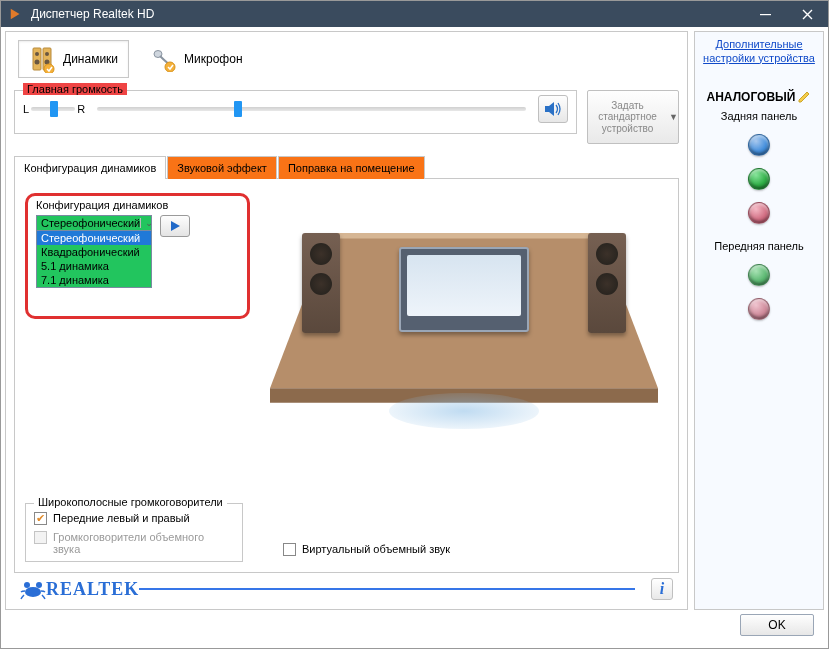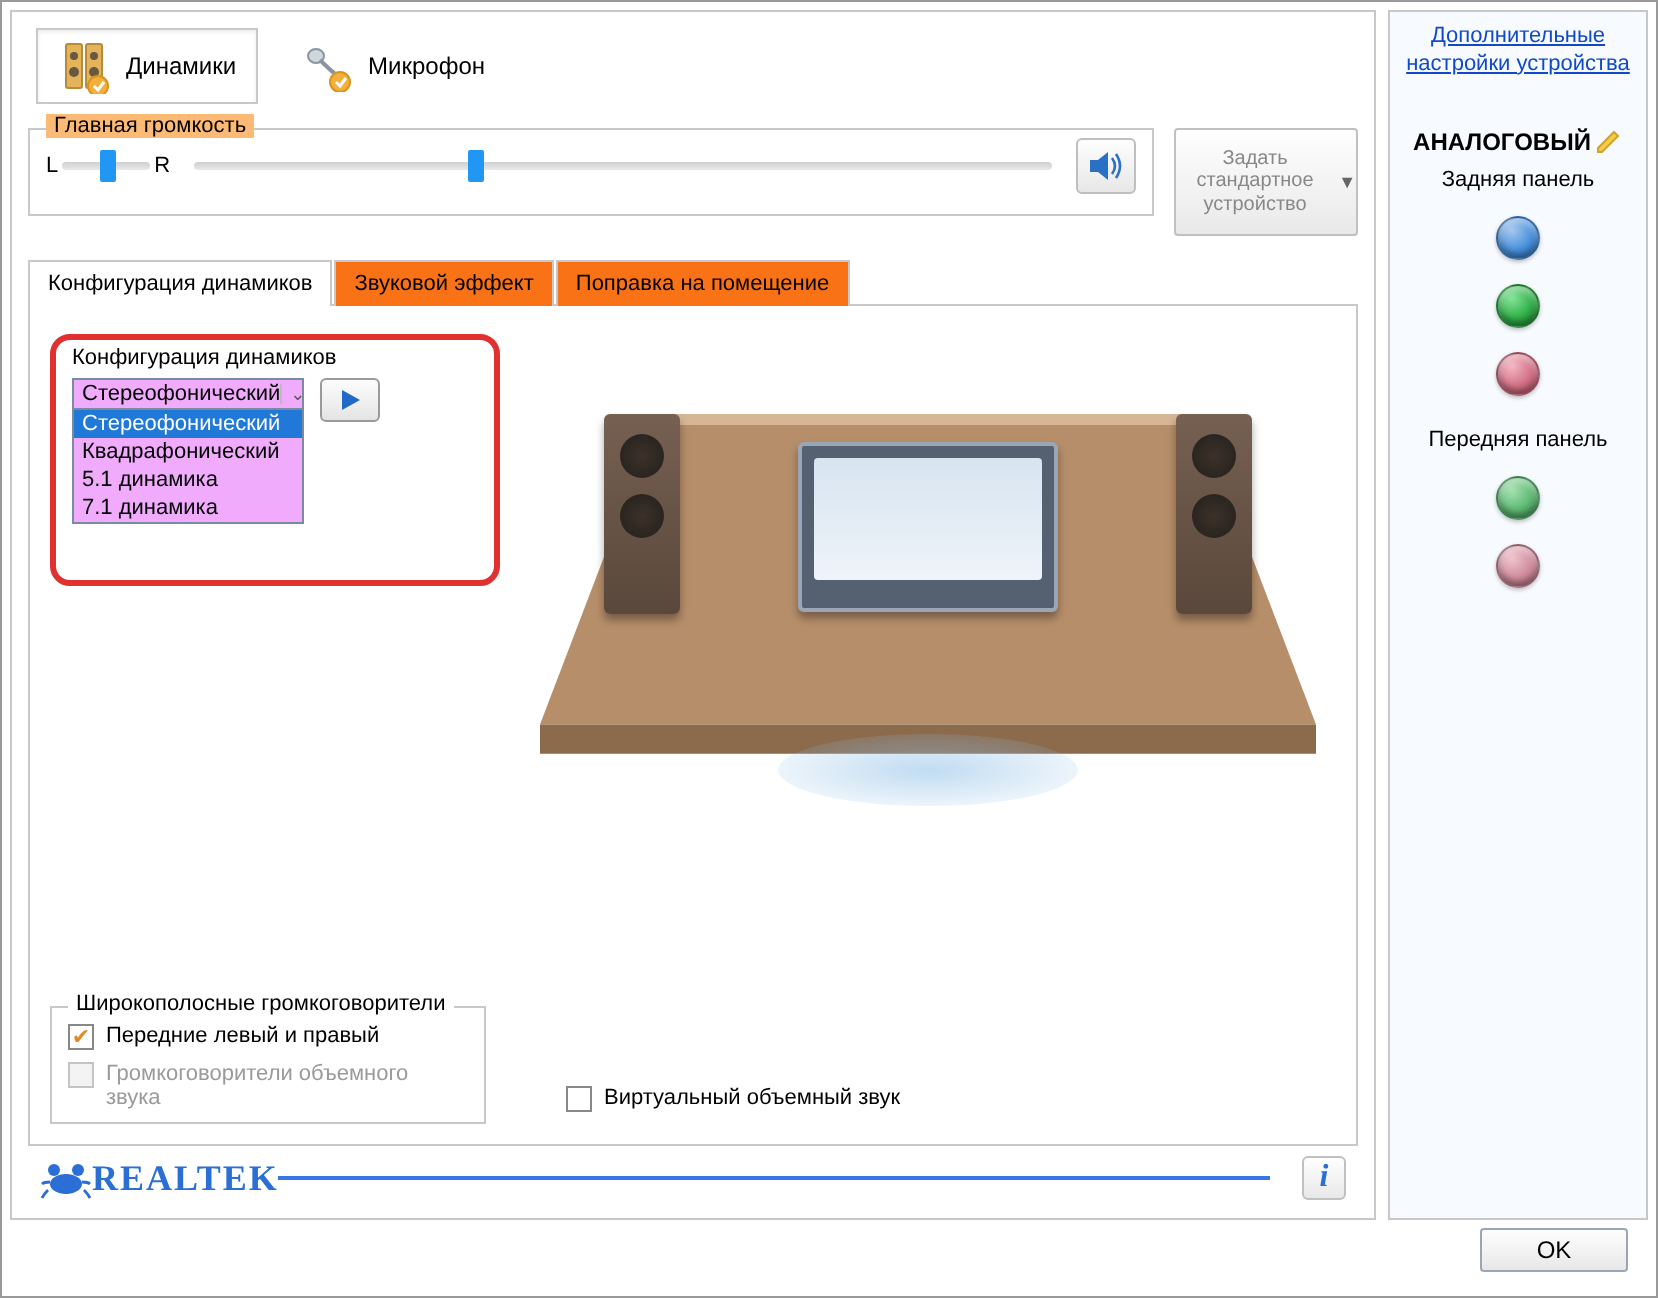--- a/index.html
+++ b/index.html
@@ -21,39 +21,39 @@
 
   
   .dev-tabs { display: flex; gap: 10px; padding: 2px 0 6px 4px; }
   .dev-tab { display: flex; align-items: center; gap: 6px; padding: 4px 10px; border: 1px solid transparent; border-radius: 0; font-size: 12px;}
   .dev-tab.sel { border-color: #c8c8c8; background: #fff; box-shadow: 0 1px 2px rgba(0,0,0,0.08) inset; }
   .dev-ico { width: 28px; height: 28px; display:flex; align-items:center; justify-content:center;}
 
   
   .volrow { display: flex; align-items: flex-start; gap: 10px; margin: 6px 0 10px 0; }
   .volgroup { border: 1px solid #c8c8c8; padding: 4px 8px 10px 8px; position: relative; flex:1;}
-  .volgroup .legend { position: absolute; top: -8px; left: 8px; background: #fdba74; padding: 0 4px; font-size: 11px; }
+  .volgroup .legend { position: absolute; top: -8px; left: 8px; background: #ef4444; padding: 0 4px; font-size: 11px; }
   .lrwrap { display: flex; align-items: center; gap: 12px; }
   .lrbal { display: flex; align-items: center; gap: 2px; font-size: 11px;}
   .slider { position: relative; height: 4px; background: linear-gradient(#d0d0d0,#e8e8e8); border-radius: 2px; }
   .slider .thumb { position: absolute; top: -6px; width: 8px; height: 16px; background: #2196f3; border-radius: 1px; }
   .soundbtn { width: 30px; height: 28px; border: 1px solid #bfbfbf; background: linear-gradient(#fefefe,#e7e7e7); display:flex; align-items:center; justify-content:center; font-size:14px; border-radius:3px;}
   .defbtn { width: 92px; height: 54px; display:flex; align-items:center; justify-content:center; border: 1px solid #c0c0c0; background:linear-gradient(#fefefe,#e9e9e9); font-size: 10px; text-align:center; border-radius: 2px; color:#888; line-height:1.15; gap:2px;}
   .defbtn .arrow{font-size:9px;color:#666;}
 
   
   .intab-row { display: flex; font-size: 11px; border-bottom: 1px solid #c8c8c8; margin-top:2px;}
   .intab { padding: 5px 9px; border: 1px solid #c8c8c8; border-bottom: none; background: #f97316; margin-right: 1px; margin-bottom:-1px;}
   .intab.act { background: #fff; }
   .tabpage { border: 1px solid #c8c8c8; border-top: none; flex:1; display:flex; gap:10px; padding:14px 10px 8px 10px; position:relative;}
 
   .cfgbox { border: 3px solid #e03030; border-radius: 10px; padding: 3px 8px 4px 8px; width: 225px; height:126px;}
   .cfgbox .cfgtitle { font-size: 11px; margin-bottom: 4px; }
   .cfgrow { display:flex; gap:8px; align-items:flex-start;}
-  .combo { width: 116px; border: 1px solid #7a8aa0; font-size: 11px; background:#f0abfc; }
+  .combo { width: 116px; border: 1px solid #7a8aa0; font-size: 11px; background:#22c55e; }
   .combo .cbval { display:flex; justify-content:space-between; align-items:center; padding:1px 3px 1px 4px; }
   .combo .cbval .chev { font-size:9px; color:#555; border-left:1px solid #bbb; padding-left:4px;}
   .cblist { border-top:1px solid #7a8aa0;}
   .cblist div { padding: 1px 4px; }
   .cblist div.sel { background:#2079d8; color:#fff; }
   .playbtn { width: 30px; height: 22px; border: 1px solid #9a9a9a; background: linear-gradient(#fdfdfd,#e4e4e4); display:flex; align-items:center; justify-content:center; color:#2069c8; border-radius:3px;}
 
   
   .scene { flex:1; position:relative; display:flex; align-items:flex-start; justify-content:center;}
   .floor { position:absolute; top:40px; left:10px; right:10px; height:210px; }
@@ -84,20 +84,38 @@
 
   .crab { width:26px;height:24px; }
   .realtek { font-family: Georgia, 'Times New Roman', serif; font-weight:bold; color:#2a6ed6; letter-spacing:1px; font-size:18px;}
   .pencil{width:14px;height:14px;margin-left:2px;}
 </style>
 </head>
 <body>
 
 <div class="window">
 
+  <div class="titlebar">
+    <span class="tb-icon">
+      <svg viewBox="0 0 16 16" width="14" height="14">
+          <polygon points="2,2 12,8 2,14" fill="#e07a2a"></polygon>
+        </svg>
+    </span>
+    <span class="tb-title">Диспетчер Realtek HD</span>
+    <div class="tb-btn">
+      <svg width="11" height="11" viewBox="0 0 11 11">
+          <rect y="5" width="11" height="1.2" fill="#fff"></rect>
+        </svg>
+    </div>
+    <div class="tb-btn">
+      <svg width="11" height="11" viewBox="0 0 11 11">
+          <path d="M1 1 L10 10 M10 1 L1 10" stroke="#fff" stroke-width="1.4"></path>
+        </svg>
+    </div>
+  </div>
 
   <div class="client">
     <div class="upper">
 
       <div class="leftpane">
 
         <div class="dev-tabs">
           <div class="dev-tab sel">
             <span class="dev-ico">
               <svg width="26" height="28" viewBox="0 0 26 28">

